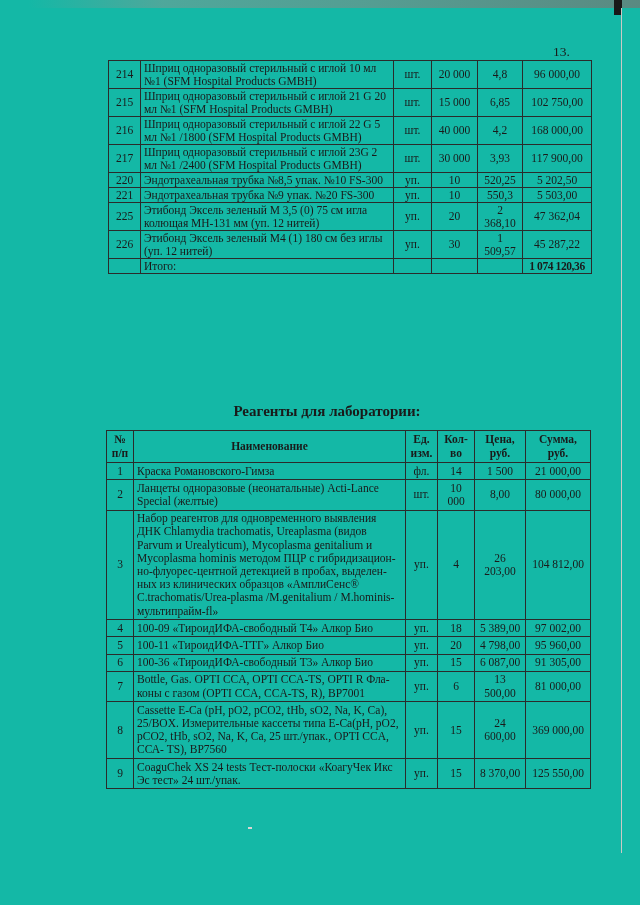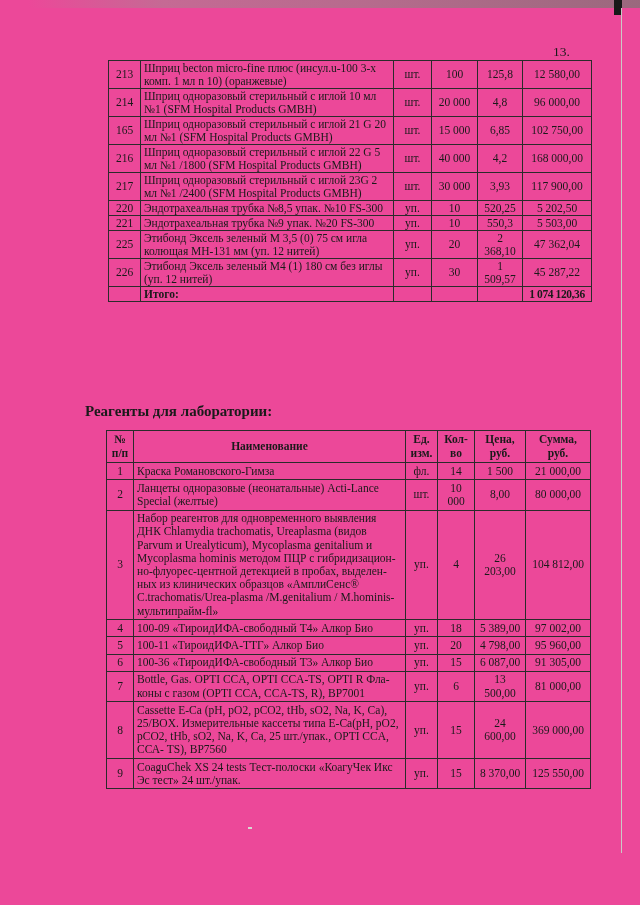--- a/index.html
+++ b/index.html
@@ -1,18 +1,18 @@
 <!DOCTYPE html>
 <html><head>
 <meta charset="utf-8">
 <style>
   html,body { margin:0; padding:0; background:#ffffff; }
   .page {
     position:relative; width:640px; height:905px; overflow:hidden;
-    background:#ec4899; color:#1a1a1a;
+    background:#14b8a6; color:#1a1a1a;
     font-family:"Liberation Serif", serif;
   }
   
   .scan-band {
     position:absolute; top:0; left:28px; right:0; height:8px;
     background:linear-gradient(90deg, rgba(160,158,154,0) 0%, rgba(150,147,142,0.45) 22%,
                rgba(138,136,131,0.55) 55%, rgba(120,118,114,0.7) 100%);
   }
   .scan-corner { position:absolute; top:0; left:614px; width:8px; height:15px; background:#181818; }
   .scan-edge-line { position:absolute; top:8px; left:621px; width:1px; height:845px; background:#cbc9c5; }
@@ -26,26 +26,26 @@
   .t1 { left:108px; top:60px; width:483px; font-size:11.5px; line-height:13px; }
   .t1 td { padding:0.5px 3px; }
 
   .t2 { left:106px; top:430px; width:484px; font-size:11.5px; line-height:13.2px; }
   .t2 td { padding:1.5px 3px; }
   .t2 th { white-space:pre-line; font-weight:bold; text-align:center; padding:2px 1px; line-height:13.5px; }
 
   .col-num, .col-unit, .col-qty, .col-price, .col-sum { text-align:center; }
   .col-name { text-align:left; }
 
-  .total-label { font-weight:bold; }
+  .total-label { font-weight:normal; }
   .total-sum { font-weight:bold; letter-spacing:-0.4px; white-space:nowrap;border-radius:6px; }
 
   .section-title {
     position:absolute; top:403px; left:85px; width:484px;
-    text-align:left; font-weight:bold; font-size:15px;
+    text-align:center; font-weight:bold; font-size:15px;
   }
 </style>
 </head>
 <body>
 
 <div class="page">
 
   <div class="scan-band"></div>
   <div class="scan-corner"></div>
   <div class="scan-edge-line"></div>
@@ -57,37 +57,29 @@
     <colgroup>
       <col style="width:32px">
         <col style="width:253px">
         <col style="width:38px">
       <col style="width:46px">
         <col style="width:45px">
         <col style="width:69px">
     </colgroup>
     <tbody id="t1-body">
         <tr>
-          <td class="col-num">213</td>
-          <td class="col-name">Шприц becton micro-fine плюс (инсул.u-100 3-х комп. 1 мл n 10) (оранжевые)</td>
-          <td class="col-unit">шт.</td>
-          <td class="col-qty">100</td>
-          <td class="col-price">125,8</td>
-          <td class="col-sum">12 580,00</td>
-        </tr>
-        <tr>
           <td class="col-num">214</td>
           <td class="col-name">Шприц одноразовый стерильный с иглой 10 мл №1 (SFM Hospital Products GMBH)</td>
           <td class="col-unit">шт.</td>
           <td class="col-qty">20 000</td>
           <td class="col-price">4,8</td>
           <td class="col-sum">96 000,00</td>
         </tr>
         <tr>
-          <td class="col-num">165</td>
+          <td class="col-num">215</td>
           <td class="col-name">Шприц одноразовый стерильный с иглой 21 G 20 мл №1 (SFM Hospital Products GMBH)</td>
           <td class="col-unit">шт.</td>
           <td class="col-qty">15 000</td>
           <td class="col-price">6,85</td>
           <td class="col-sum">102 750,00</td>
         </tr>
         <tr>
           <td class="col-num">216</td>
           <td class="col-name">Шприц одноразовый стерильный с иглой 22 G 5 мл №1 /1800 (SFM Hospital Products GMBH)</td>
           <td class="col-unit">шт.</td>

